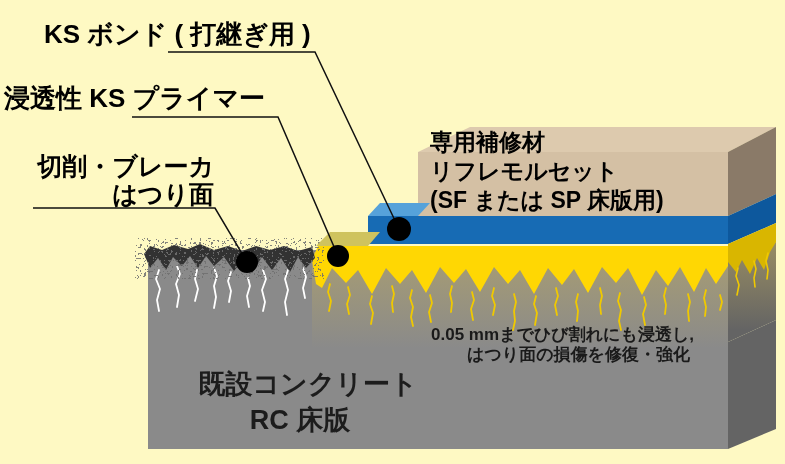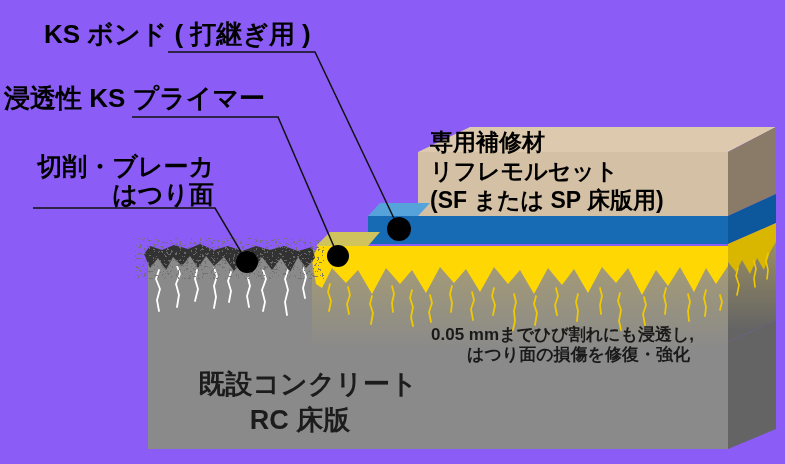--- a/index.html
+++ b/index.html
@@ -1,16 +1,16 @@
 <!DOCTYPE html>
 <html><head>
 <meta charset="utf-8">
 <style>
   html,body{margin:0;padding:0;background:#ffffff;}
-  .stage{position:relative;width:785px;height:464px;background:#8b5cf6;overflow:hidden;
+  .stage{position:relative;width:785px;height:464px;background:#fef9c3;overflow:hidden;
          font-family:"Liberation Sans","DejaVu Sans",sans-serif;}
   svg text{font-family:"Liberation Sans","DejaVu Sans",sans-serif;font-weight:bold;fill:#000;}
   .t-callout{font-size:26px;}
   .t-chipped{font-size:25px;}
   .t-repair{font-size:23px;}
   .t-note{font-size:17px;fill:#1a1a1a;}
   .t-base{font-size:27px;fill:#1c1c1c;}
   .leader{fill:none;stroke:#111111;stroke-width:1.5;}
 </style>
 </head>

